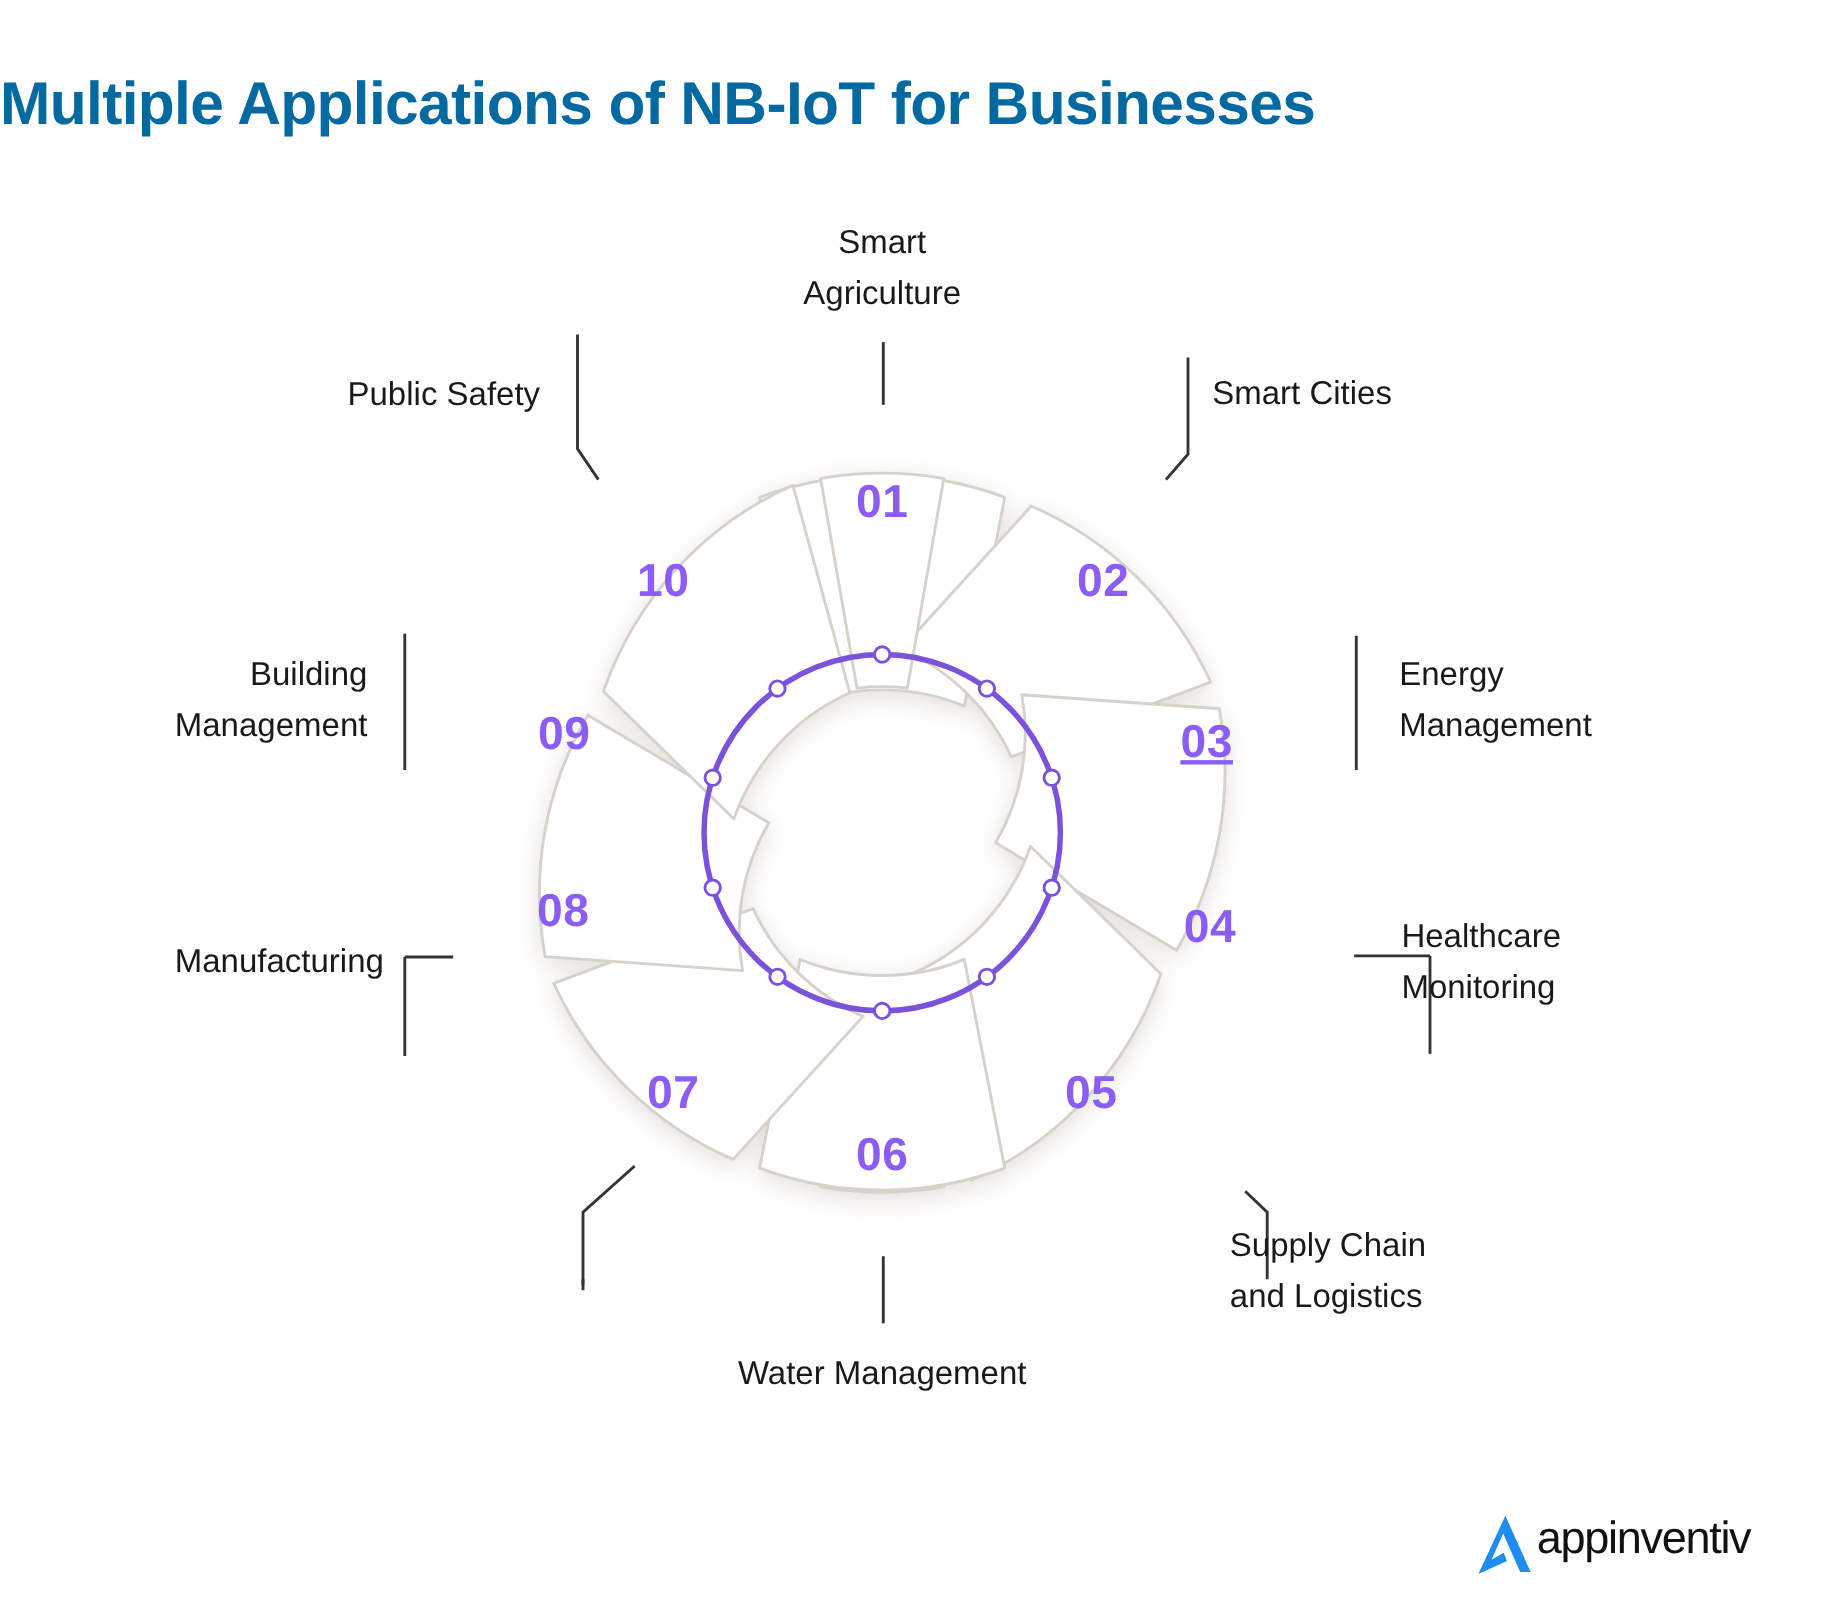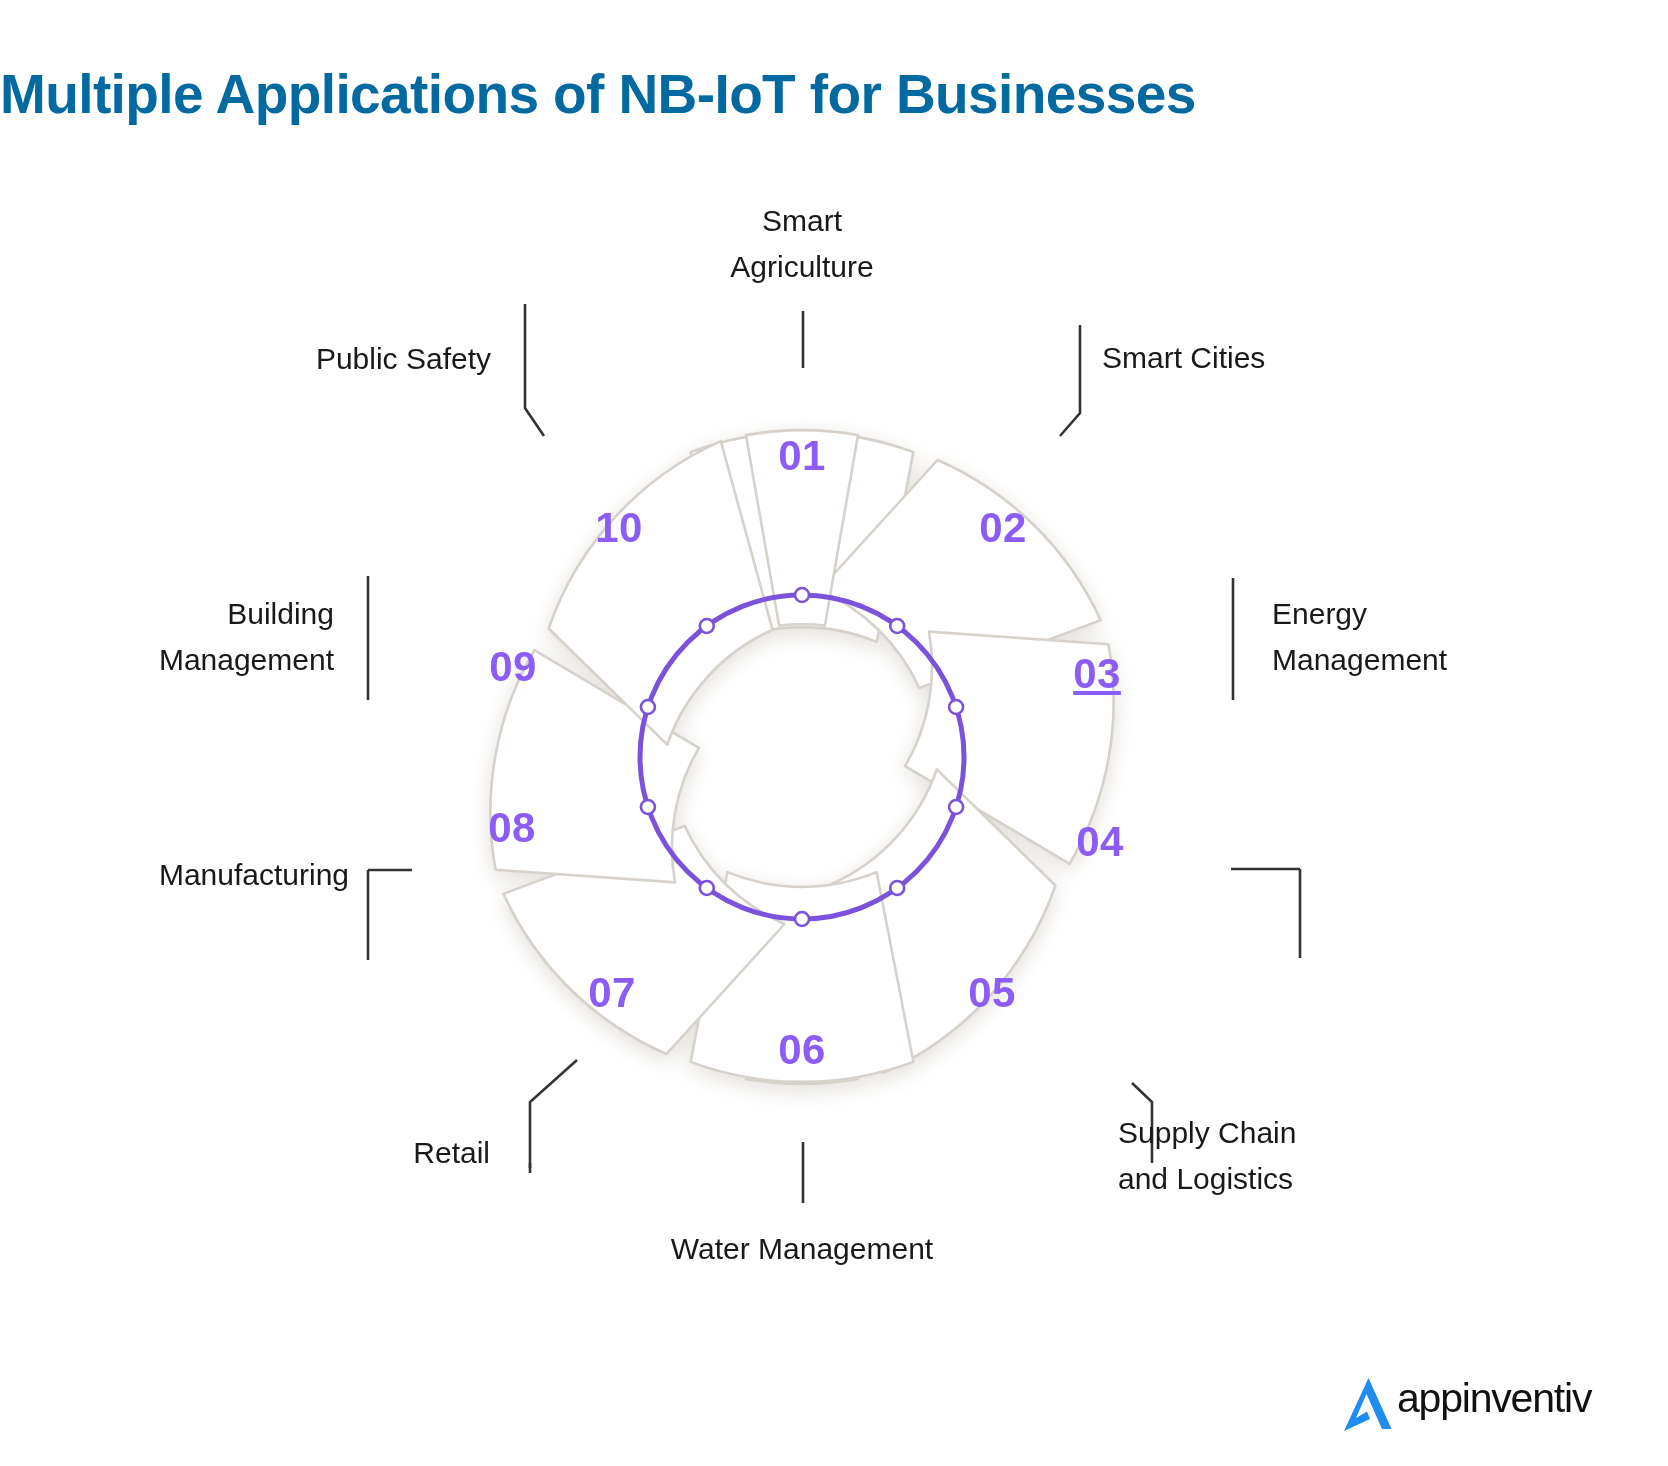--- a/index.html
+++ b/index.html
@@ -170,37 +170,38 @@
 
     <div class="petal-number" style="left:802px;  top:456px;">01</div>
     <div class="petal-number" style="left:1003px; top:528px;">02</div>
     <div class="petal-number" style="left:1097px; top:674px;text-decoration:underline;">03</div>
     <div class="petal-number" style="left:1100px; top:842px;">04</div>
     <div class="petal-number" style="left:992px;  top:993px;">05</div>
     <div class="petal-number" style="left:802px;  top:1050px;">06</div>
     <div class="petal-number" style="left:612px;  top:993px;">07</div>
     <div class="petal-number" style="left:512px;  top:828px;">08</div>
     <div class="petal-number" style="left:513px;  top:667px;">09</div>
-    <div class="petal-number" style="left:603px;  top:528px;margin-left:16px;">10</div>
+    <div class="petal-number" style="left:603px;  top:528px;">10</div>
 
     <div class="callout-label align-left" style="left:1102px; top:335px; width:320px;">Smart Cities</div>
 
     <div class="callout-label align-center" style="left:652px; top:198px; width:300px;">Smart
 Agriculture</div>
 
     <div class="callout-label align-left" style="left:1272px; top:591px; width:330px;">Energy
 Management</div>
 
+    <div class="callout-label align-left" style="left:1274px; top:829px; width:330px;">Healthcare
+Monitoring</div>
 
     <div class="callout-label align-left" style="left:1118px; top:1110px; width:330px;">Supply Chain
 and Logistics</div>
 
     <div class="callout-label align-center" style="left:602px; top:1226px; width:400px;">Water Management</div>
 
-    <div class="callout-label align-right" style="left:150px; top:1130px; width:340px;">Retail</div>
 
     <div class="callout-label align-right" style="left:49px; top:852px; width:300px;">Manufacturing</div>
 
     <div class="callout-label align-right" style="left:34px; top:591px; width:300px;">Building
 Management</div>
 
     <div class="callout-label align-right" style="left:191px; top:336px; width:300px;">Public Safety</div>
 
   </div>
 

